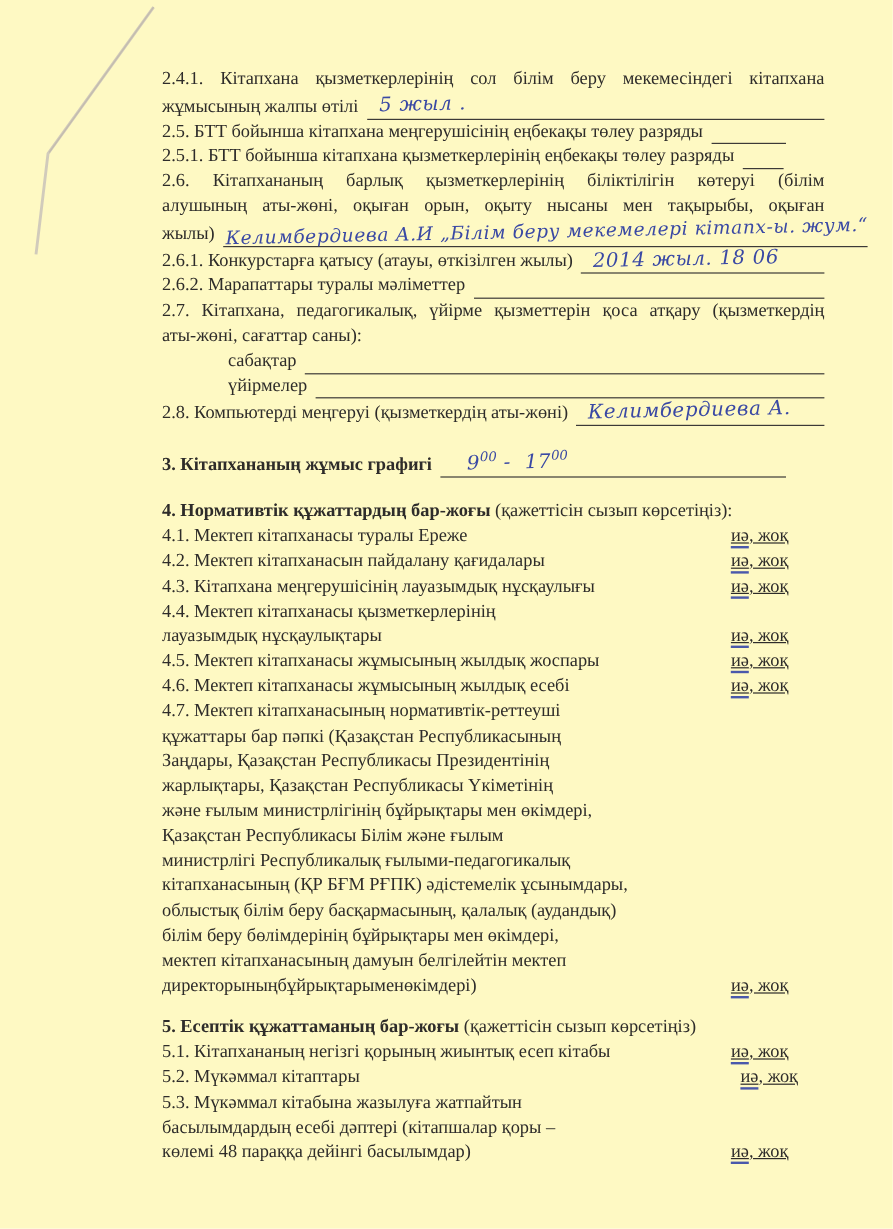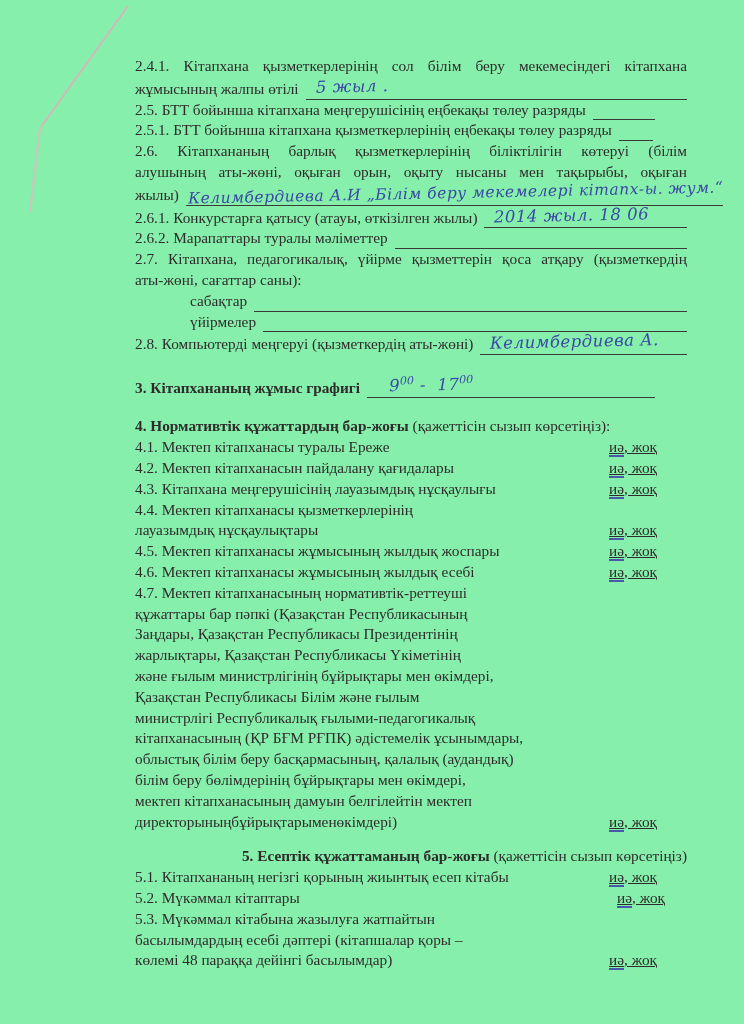--- a/index.html
+++ b/index.html
@@ -1,19 +1,19 @@
 <!DOCTYPE html>
 <html><head>
 <meta charset="utf-8">
 <style>
   html,body{margin:0;padding:0;}
   .page{
     position:relative;
     width:744px;height:1024px;
-    background:#86efac;
+    background:#fef9c3;
     overflow:hidden;
     font-family:"Liberation Serif", serif;
     font-size:15.3px;
     color:#2e2c2a;
   }
   .fold-svg{position:absolute;top:0;left:0;}
   .content{
     position:absolute;
     left:135px;top:56px;
     width:552px;
@@ -50,21 +50,21 @@
   .ynrow .spacer{flex:1 1 auto;}
   .answer{white-space:pre;margin-right:30px;text-decoration:underline;}
   .yes-word{
     border-bottom:2px solid #4a58ab;
     padding-bottom:0px;
   }
   .sec-title{font-weight:bold;}
   .sec-note{font-weight:normal;}
   .gap16{margin-top:16px;}
   .gap18{margin-top:18px;}
-  .gap14{margin-top:14px;text-align:right;}
+  .gap14{margin-top:14px;}
 </style>
 </head>
 <body>
 
 <div class="page">
 
   <svg class="fold-svg" width="200" height="230">
     <polyline points="128,6 40,128 30,212" fill="none" stroke="#ccc5ba" stroke-width="2.4" stroke-linejoin="round" opacity="0.9"></polyline>
     <polyline points="128,6 41,127" fill="none" stroke="#b9b1a4" stroke-width="1" opacity="0.6"></polyline>
   </svg>

